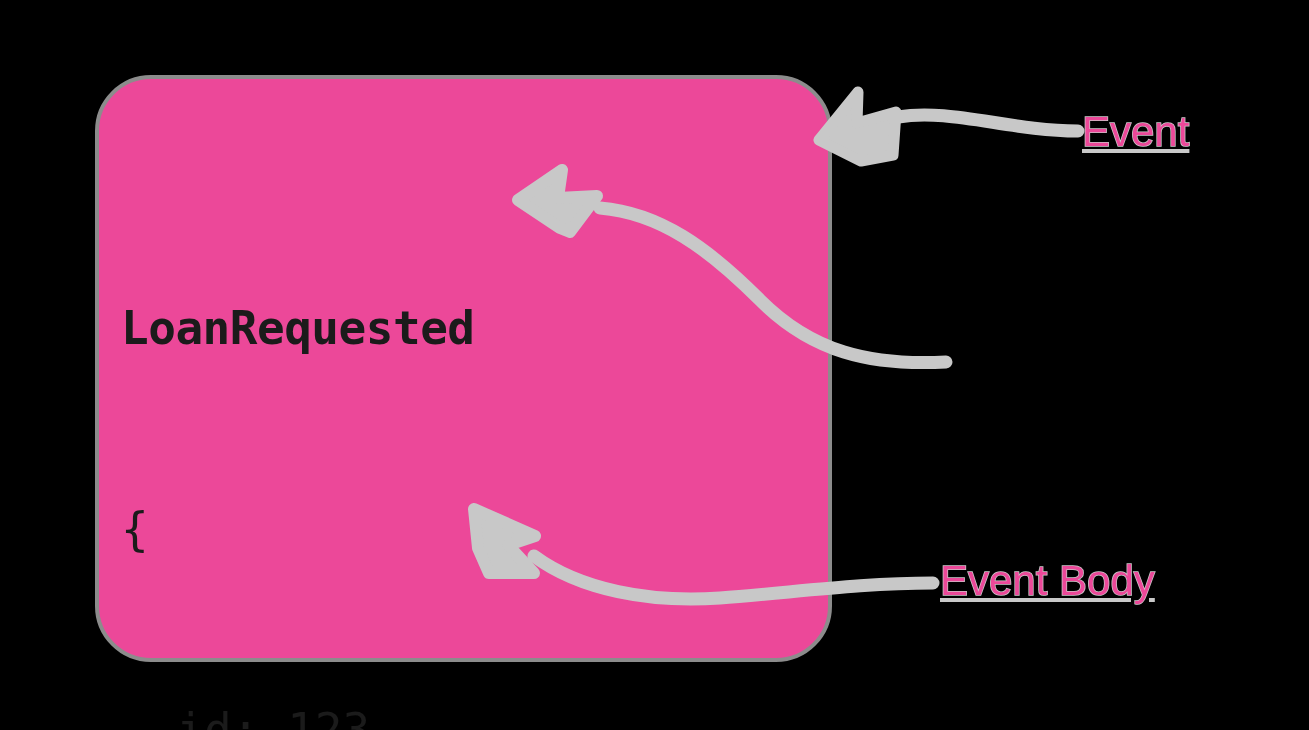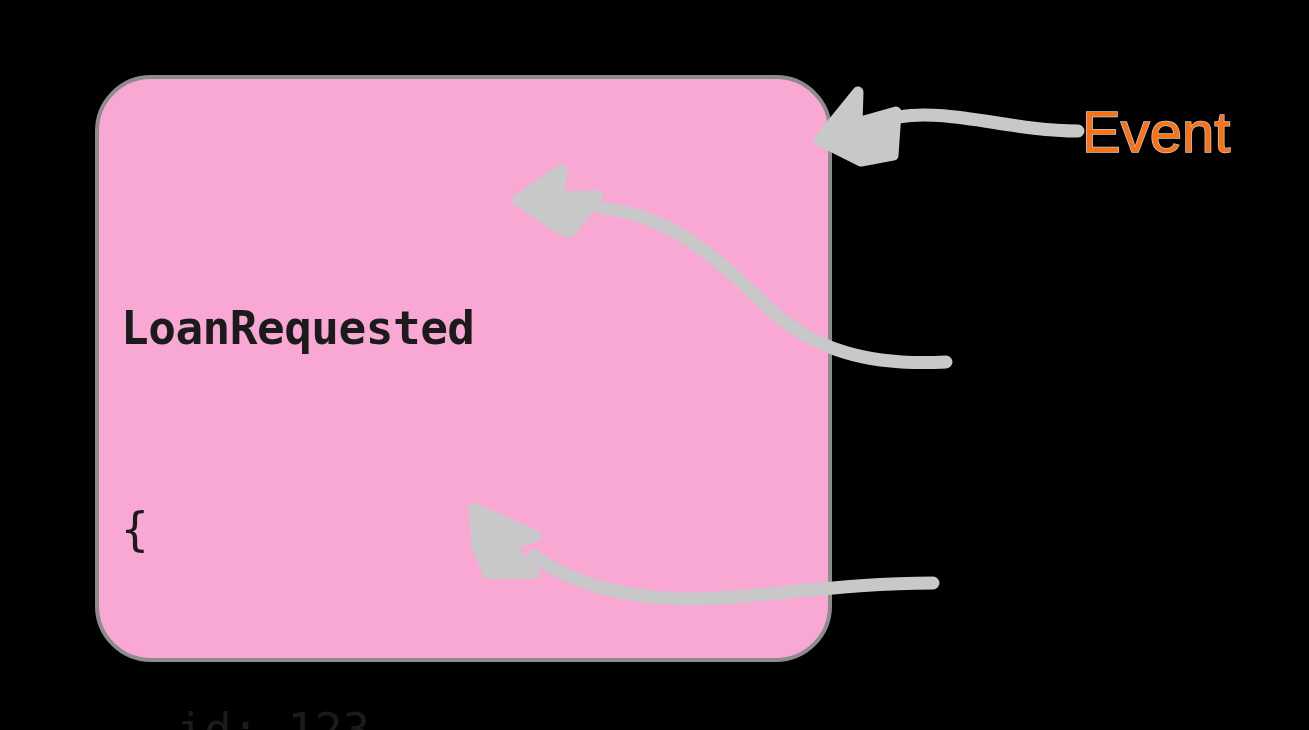--- a/index.html
+++ b/index.html
@@ -24,21 +24,21 @@
   }
 
   
   .event-card {
     position: absolute;
     left: 95px;
     top: 75px;
     width: 737px;
     height: 587px;
     box-sizing: border-box;
-    background: #f9a8d4;
+    background: #ec4899;
     border: 4px solid #8C8C8C;
     border-radius: 56px;
     z-index: 2;
   }
 
   .code-block {
     position: absolute;
     left: 22px;
     top: 82px;
     width: 700px;
@@ -66,27 +66,28 @@
     width: 1309px;
     height: 730px;
     z-index: 3;
     pointer-events: none;
   }
 
   
   .annotation-label {
     position: absolute;
     font-family: "Liberation Sans", sans-serif;
-    font-size: 58px;
+    font-size: 42px;
     line-height: 58px;
-    color: #f97316;
+    color: #ec4899;
     white-space: nowrap;
     z-index: 4;
     -webkit-text-stroke: 1.5px #C9C9C9;
     paint-order: stroke fill;
+    text-decoration: underline;
   }
   #label-event      { left: 1082px; top: 103px; }
   #label-event-type { left: 950px;  top: 330px; }
   #label-event-body { left: 940px;  top: 552px; }
 </style>
 </head>
 <body>
 
 <div id="stage">
 
@@ -115,14 +116,15 @@
 
     <g>
       <path d="M 933 583 C 860 583 790 593 720 598 C 650 603 580 590 534 556" fill="none" stroke="#C8C8C8" stroke-width="13" stroke-linecap="round"></path>
       <path d="M 474 509 L 535 536 L 508 545 L 534 573 L 489 573 L 478 548 Z" fill="#C8C8C8" stroke="#C8C8C8" stroke-width="12" stroke-linejoin="round"></path>
     </g>
   </svg>
 
   <div class="annotation-label" id="label-event">Event</div>
 
 
+  <div class="annotation-label" id="label-event-body">Event Body</div>
 
 </div>
 
 </body></html>

